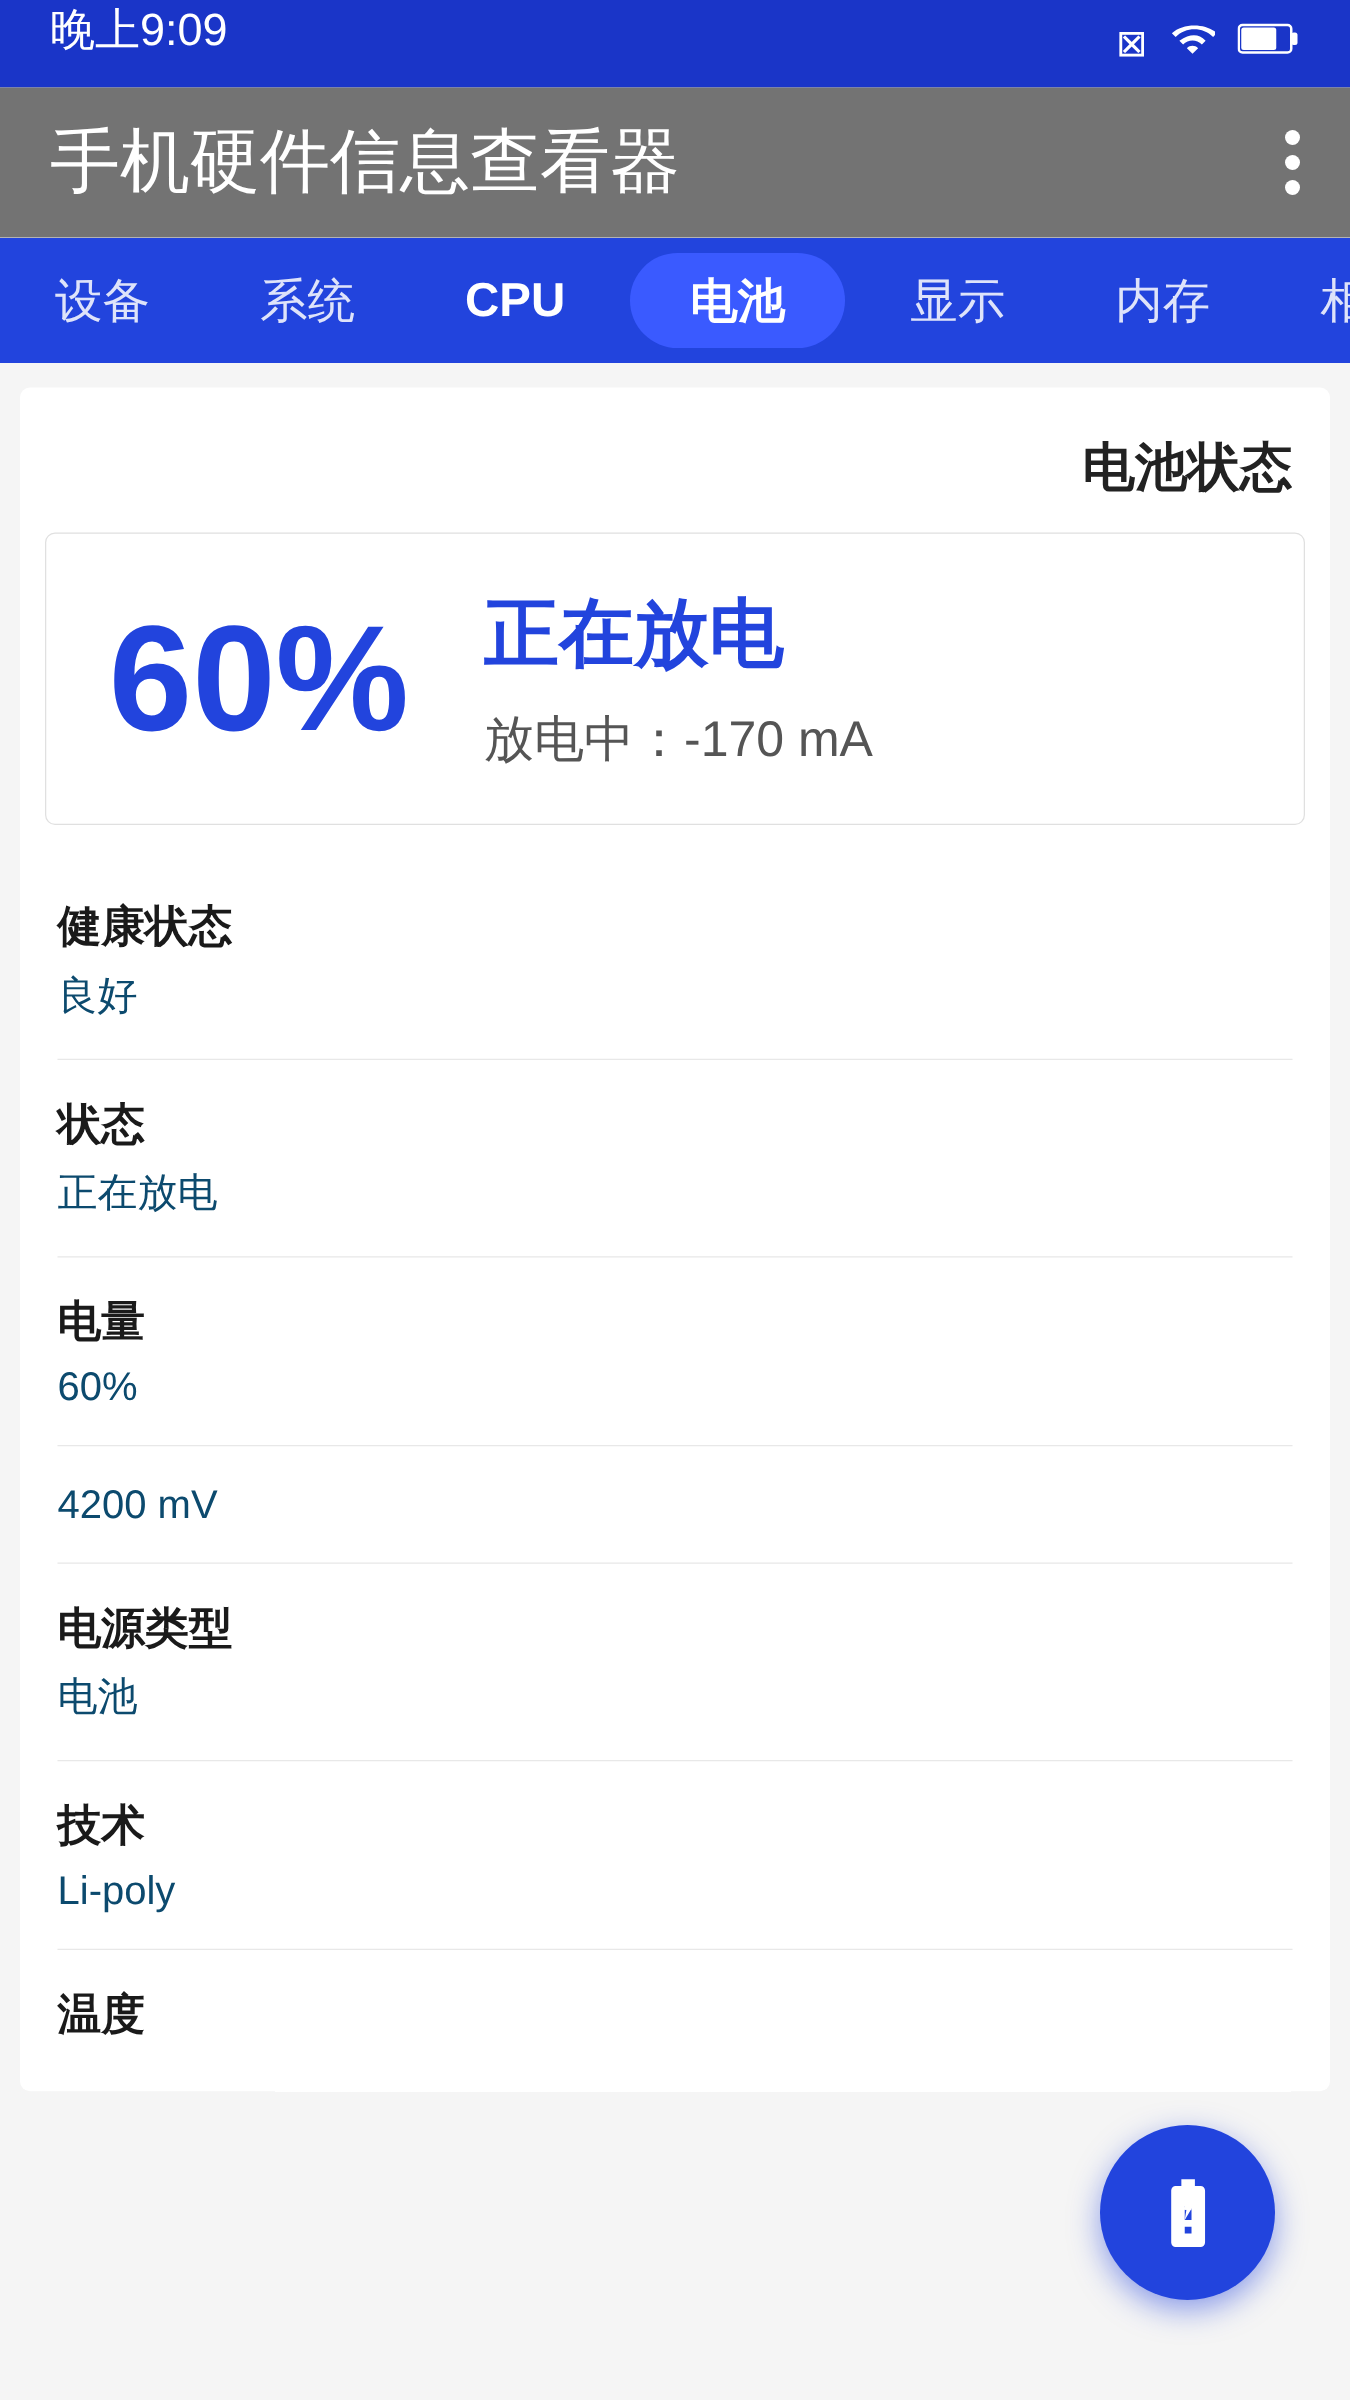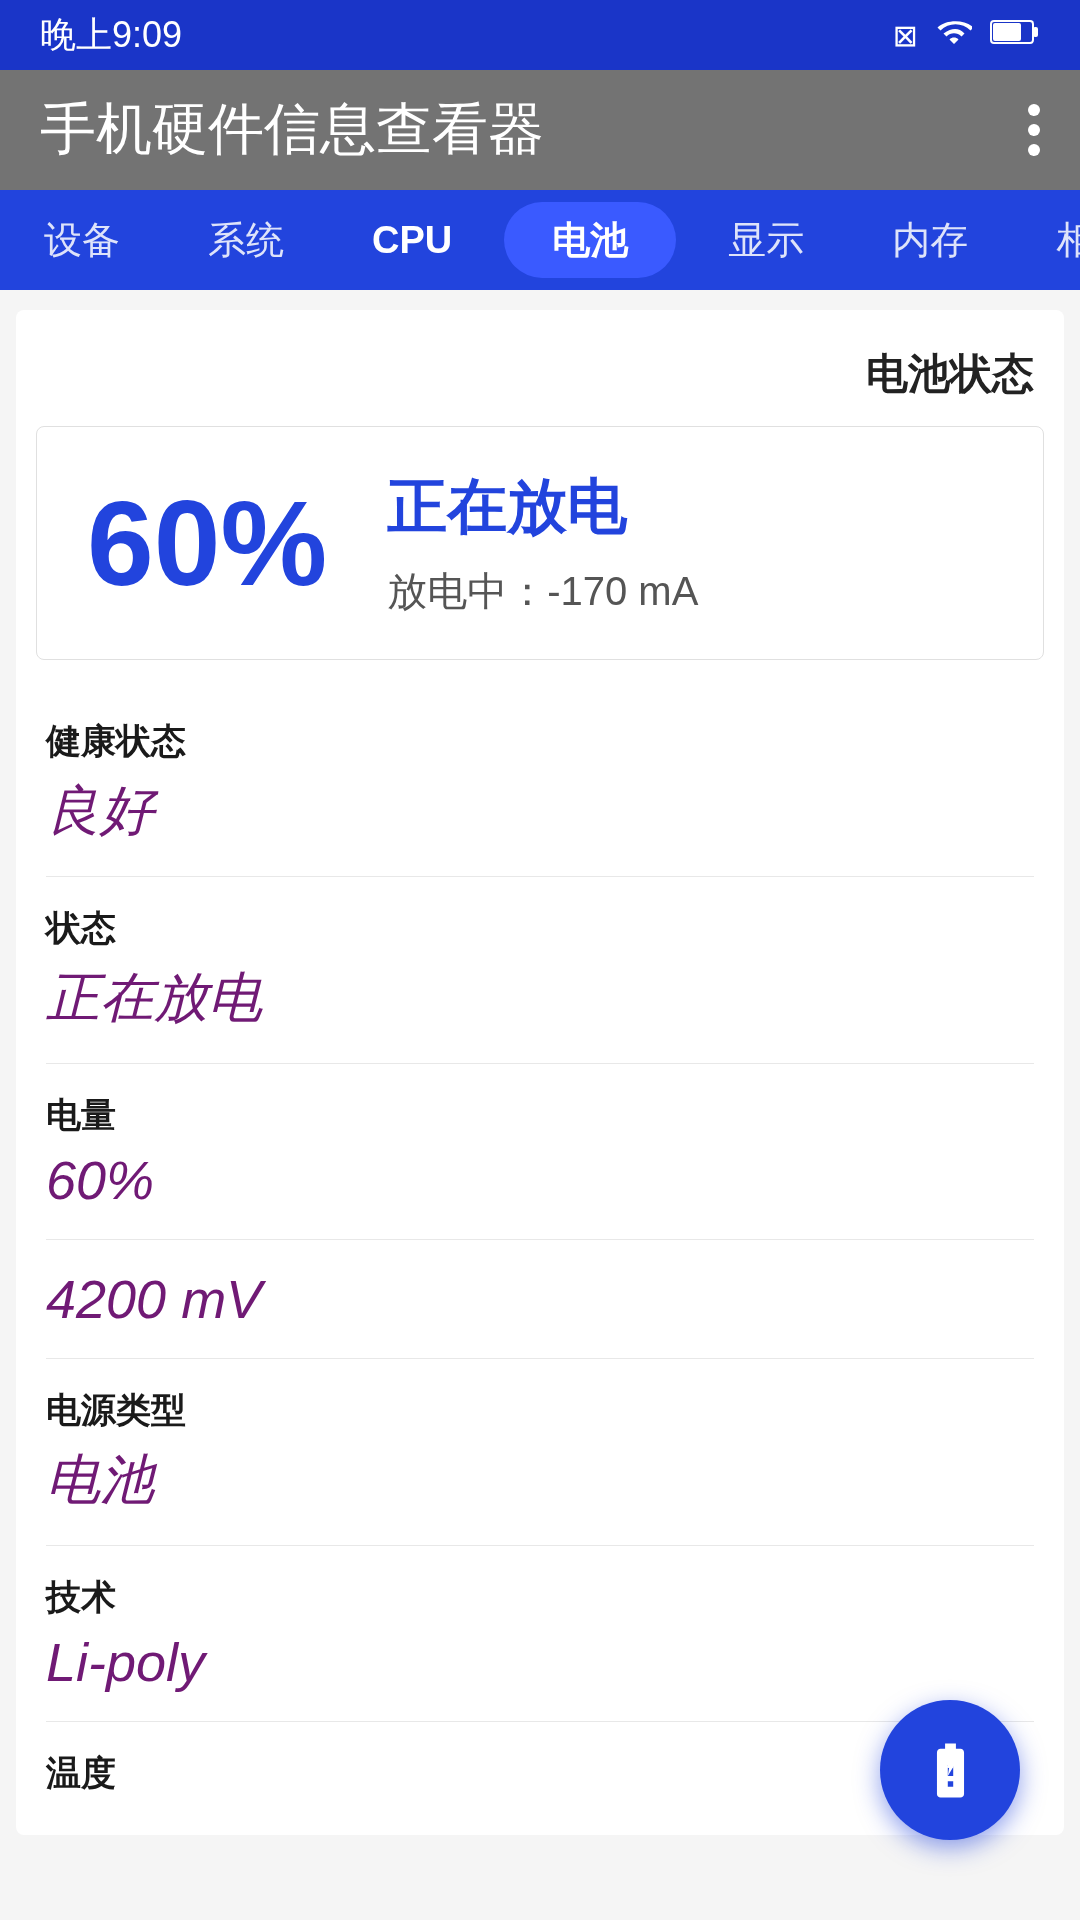--- a/index.html
+++ b/index.html
@@ -10,21 +10,20 @@
       font-family: 'Arial', sans-serif;
       background: #f5f5f5;
       position: relative;
     }
 
     
     .status-bar {
       background: #1a35c8;
       height: 70px;
       display: flex;
-      align-items: center;
       justify-content: space-between;
       padding: 0 40px;
       color: white;
       font-size: 36px;
     }
     .status-bar-left { font-weight: 400; }
     .status-bar-right {
       display: flex;
       align-items: center;
       gap: 18px;
@@ -154,23 +153,22 @@
       border-bottom: none;
     }
     .info-label {
       font-size: 35px;
       font-weight: 700;
       color: #1a1a1a;
       margin-bottom: 10px;
       font-family: Liberation Serif, serif;
     }
     .info-value {
-      font-size: 54px;
-      color: #701a75;
-      font-style: italic;
+      font-size: 32px;
+      color: #0c4a6e;
     }
 
     
     .fab {
       position: fixed;
       bottom: 80px;
       right: 60px;
       width: 140px;
       height: 140px;
       background: #2244dd;

